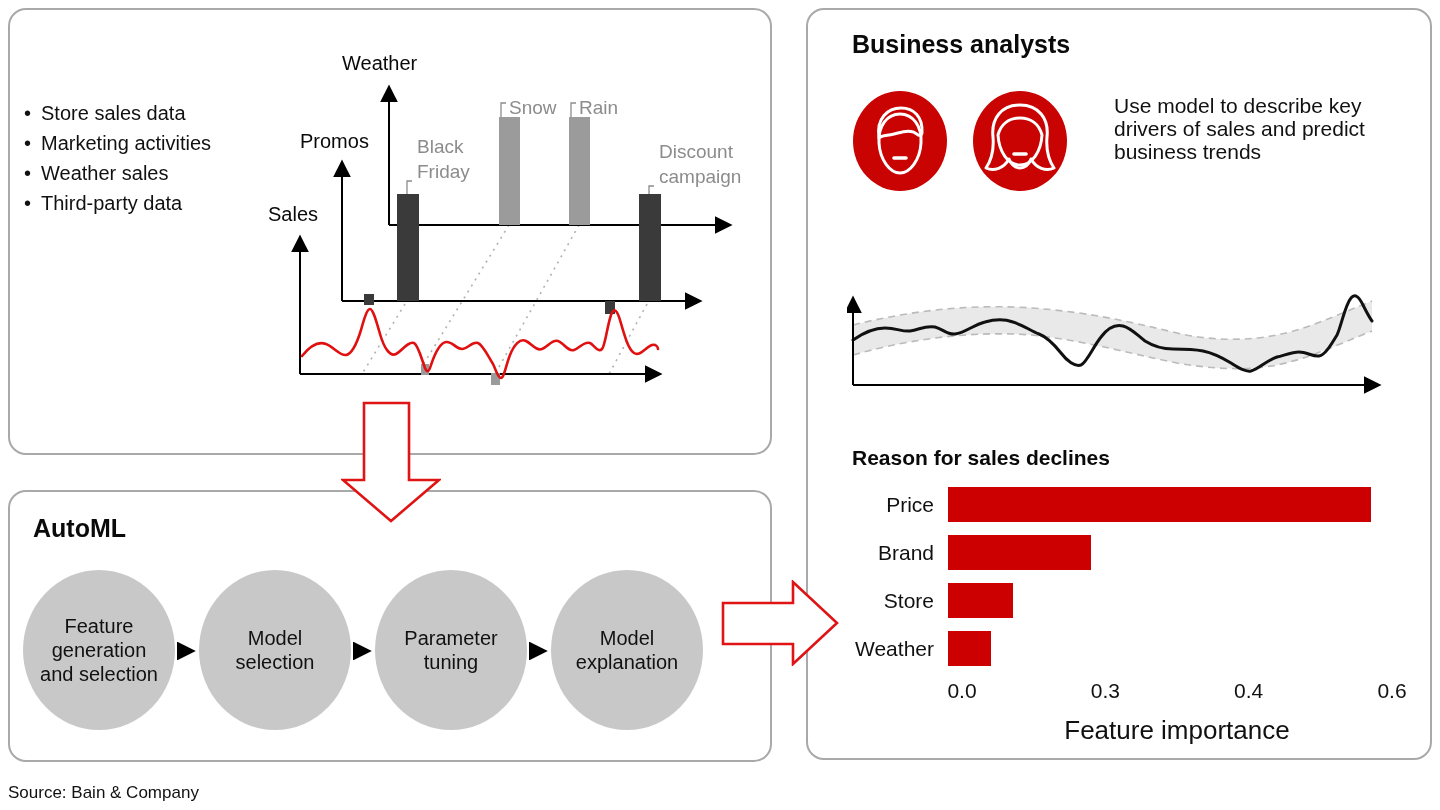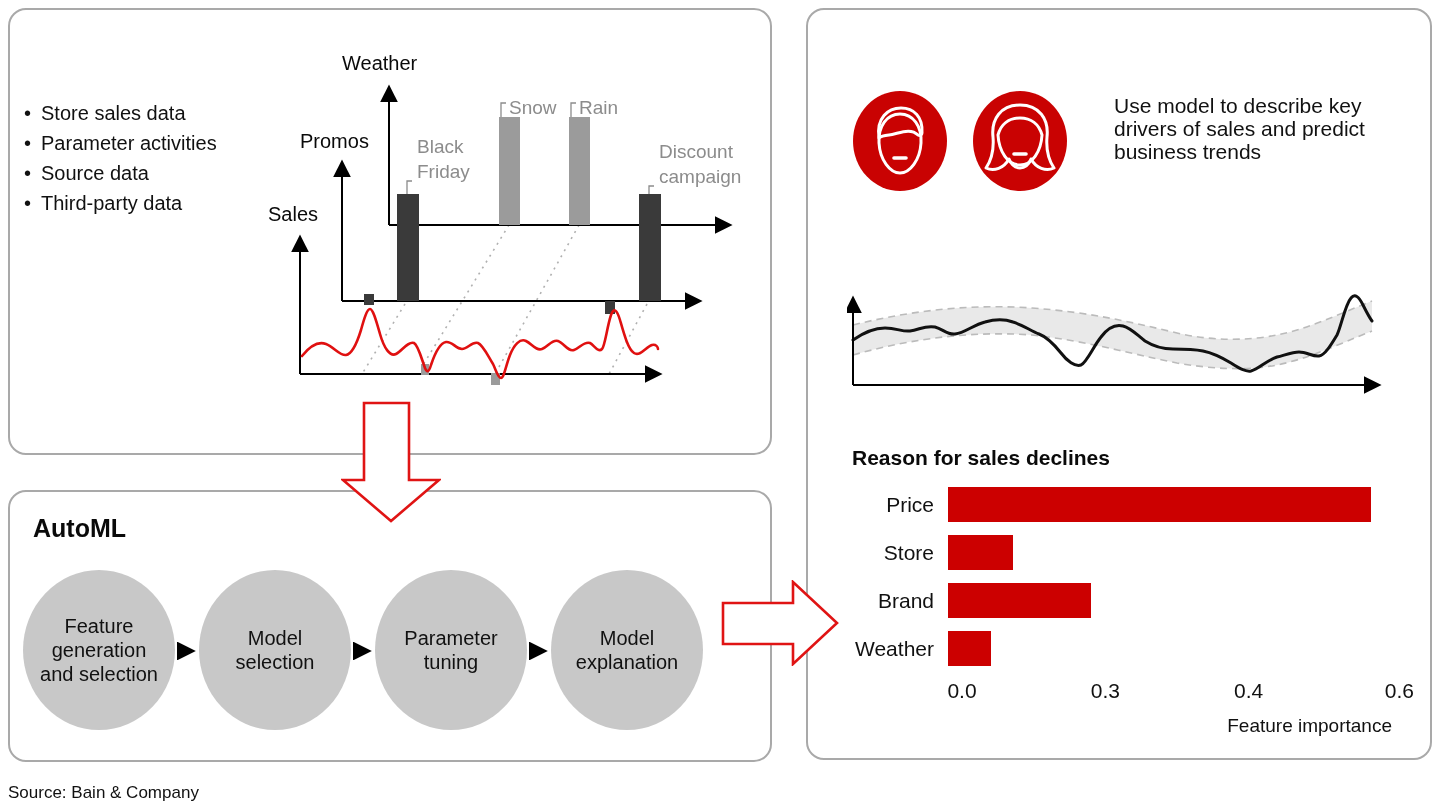--- a/index.html
+++ b/index.html
@@ -41,36 +41,36 @@
   #forecast-title { top:230px; }
   #reasons-title  { top:436px; }
   #forecast-chart { position:absolute; left:39px; top:275px; }
 
   #reasons-chart { position:absolute; left:42px; top:477px; width:560px; }
   .bar-row { display:flex; align-items:center; height:35px; margin-bottom:13px; }
   .bar-cat { width:98px; text-align:right; padding-right:14px; font-size:21px; flex:none; }
   .bar { height:35px; flex:none; }
   .xticks { position:relative; margin-left:112px; height:26px; margin-top:5px; }
   .xtick { position:absolute; top:0; width:44px; text-align:center; font-size:21px; }
-  .xlabel { margin-left:112px; width:430px; text-align:right; font-size:19px; margin-top:10px; }
+  .xlabel { margin-left:112px; width:430px; text-align:center; font-size:26px; margin-top:10px; }
 
   #source-note { position:absolute; left:8px; top:783px; font-size:17px; }
 
   svg text { font-family:"Liberation Sans", sans-serif; }
   .axis-lab   { font-size:20px; fill:#0a0a0a; }
   .event-lab  { font-size:19px; fill:#8c8c8c; }
 </style>
 </head>
 <body>
 
 <div id="panel-inputs" class="panel">
   <ul class="bullets">
     <li><span>Store sales data</span></li>
-    <li><span>Parameter activities</span></li>
-    <li><span>Source data</span></li>
+    <li><span>Marketing activities</span></li>
+    <li><span>Weather sales</span></li>
     <li><span>Third-party data</span></li>
   </ul>
 
   <svg class="inputs-chart" width="760" height="443" viewBox="0 0 760 443">
     <defs>
       <marker id="ah" viewBox="0 0 10 10" refX="8" refY="5" markerWidth="9" markerHeight="9" orient="auto">
         <path d="M0,0 L10,5 L0,10 Z" fill="#000"></path>
       </marker>
     </defs>
 
@@ -167,20 +167,21 @@
   </svg>
   <svg id="step-arrow-1" class="step-arrow" width="24" height="18" viewBox="0 0 24 18">
     <line x1="1" y1="9" x2="16" y2="9" stroke="#000" stroke-width="2.4" marker-end="url(#ah2)"></line>
   </svg>
   <svg id="step-arrow-2" class="step-arrow" width="24" height="18" viewBox="0 0 24 18">
     <line x1="1" y1="9" x2="16" y2="9" stroke="#000" stroke-width="2.4" marker-end="url(#ah2)"></line>
   </svg>
 </div>
 
 <div id="panel-analysts" class="panel">
+  <h2 id="analysts-title" class="panel-title">Business analysts</h2>
 
   <svg id="avatar-male" class="avatar" width="96" height="102" viewBox="0 0 96 102">
     <ellipse cx="48" cy="51" rx="47" ry="50" fill="#c90202"></ellipse>
     <g stroke="#fff" stroke-width="3" fill="none" stroke-linejoin="round" stroke-linecap="round">
       <path d="M48,24 C61,24 70,36 69,53 C68,70 58,83 48,83 C38,83 28,70 27,53 C26,36 35,24 48,24 Z"></path>
       <path d="M27,48 C24,28 36,18 49,18 C62,18 71,27 70,43 C70,45 68,46 66,45 C58,37 46,44 37,45 C32,45.5 28,47 27,48 Z"></path>
       <line x1="42" y1="68" x2="54" y2="68" stroke-width="3.6"></line>
     </g>
   </svg>
 
@@ -222,35 +223,35 @@
 
   <h3 id="reasons-title" class="section-title">Reason for sales declines</h3>
 
   <div id="reasons-chart">
     <div>
         <div class="bar-row">
           <div class="bar-cat">Price</div>
           <div class="bar" style="width: 423px; background: rgb(204, 0, 0);"></div>
         </div>
         <div class="bar-row">
+          <div class="bar-cat">Brand</div>
+          <div class="bar" style="width: 143px; background: rgb(204, 0, 0);"></div>
+        </div>
+        <div class="bar-row">
           <div class="bar-cat">Store</div>
           <div class="bar" style="width: 65px; background: rgb(204, 0, 0);"></div>
-        </div>
-        <div class="bar-row">
-          <div class="bar-cat">Brand</div>
-          <div class="bar" style="width: 143px; background: rgb(204, 0, 0);"></div>
         </div>
         <div class="bar-row">
           <div class="bar-cat">Weather</div>
           <div class="bar" style="width: 43px; background: rgb(204, 0, 0);"></div>
         </div>
       </div>
     <div class="xticks">
         <span class="xtick" style="left: -22px;">0.0</span>
         <span class="xtick" style="left: 121.333px;">0.3</span>
         <span class="xtick" style="left: 264.667px;">0.4</span>
-        <span class="xtick" style="left: 408px; text-align: right;">0.6</span>
+        <span class="xtick" style="left: 408px;">0.6</span>
       </div>
     <div class="xlabel">Feature importance</div>
   </div>
 </div>
 
 <div id="source-note">Source: Bain &amp; Company</div>
 
 </body></html>

